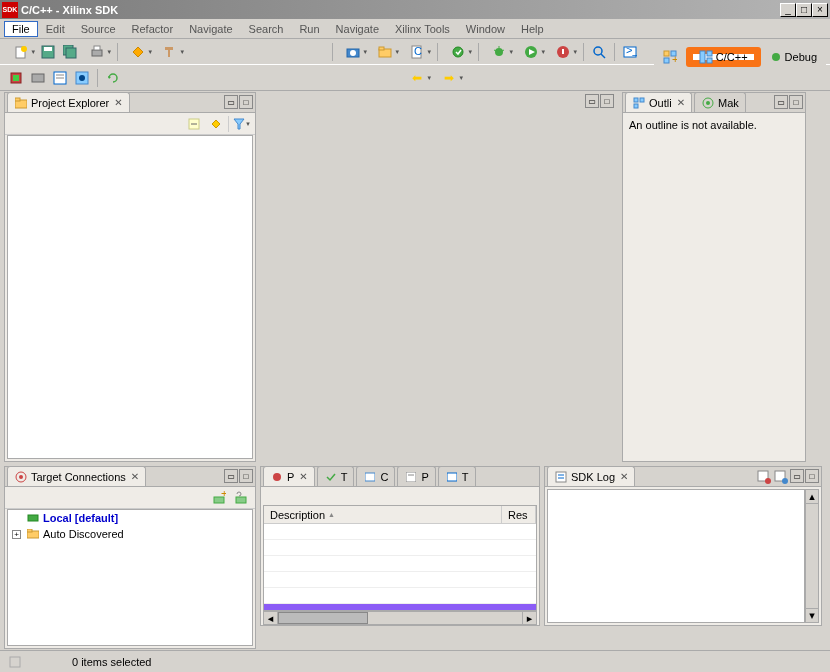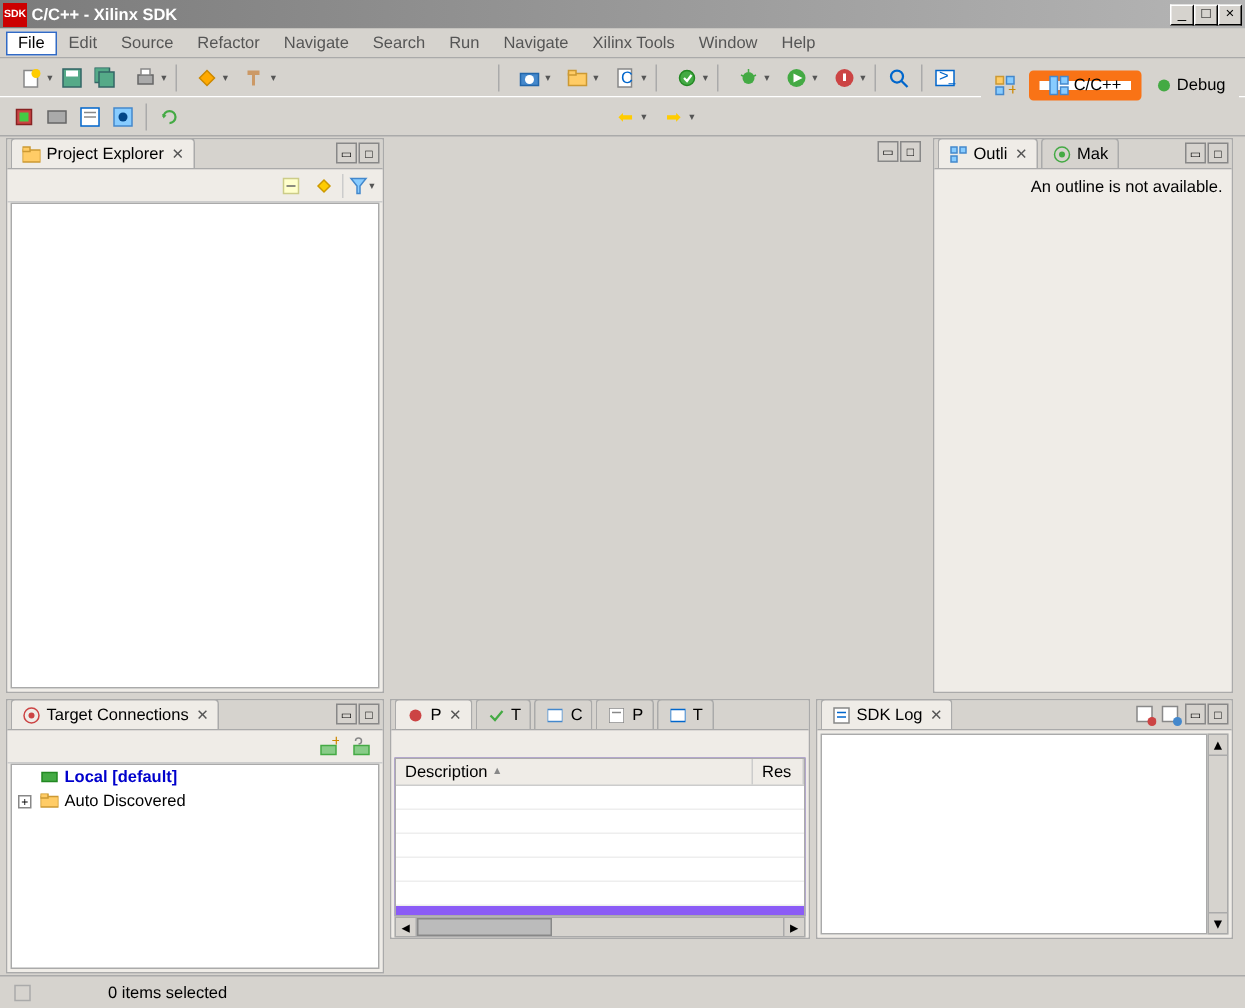--- a/index.html
+++ b/index.html
@@ -337,21 +337,21 @@
     </div>
   </div>
 
   <div class="editor-pane" style="left:256px; top:0; width:358px; height:370px;">
     <div class="editor-controls">
       <div class="pane-ctrl">▭</div>
       <div class="pane-ctrl">□</div>
     </div>
   </div>
 
-  <div class="pane" style="left:618px; top:0; width:200px; height:370px;text-align:right;">
+  <div class="pane" style="left:618px; top:0; width:184px; height:370px;">
     <div class="pane-tabs">
       <div class="pane-tab">
         <span class="tab-icon">
             <svg width="12" height="12">
               <rect x="1" y="1" width="4" height="4" fill="#8cf" stroke="#48c"></rect>
               <rect x="7" y="1" width="4" height="4" fill="#8cf" stroke="#48c"></rect>
               <rect x="1" y="7" width="4" height="4" fill="#8cf" stroke="#48c"></rect>
             </svg>
           </span>
         <span>Outli</span>

